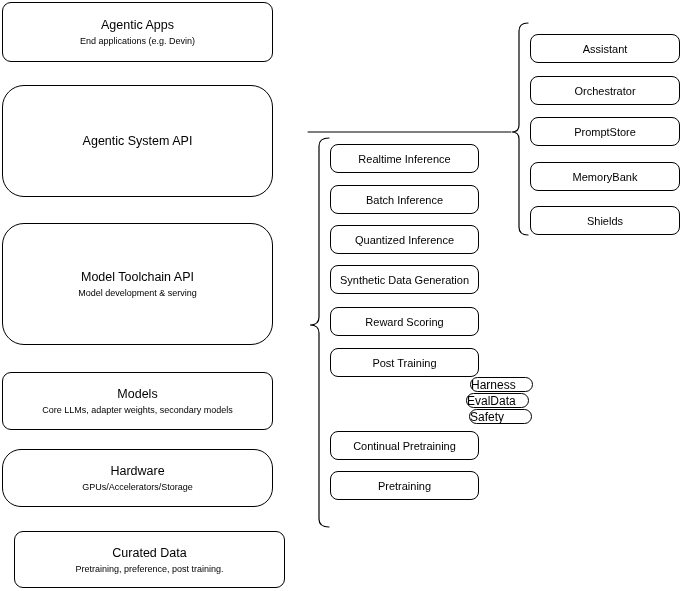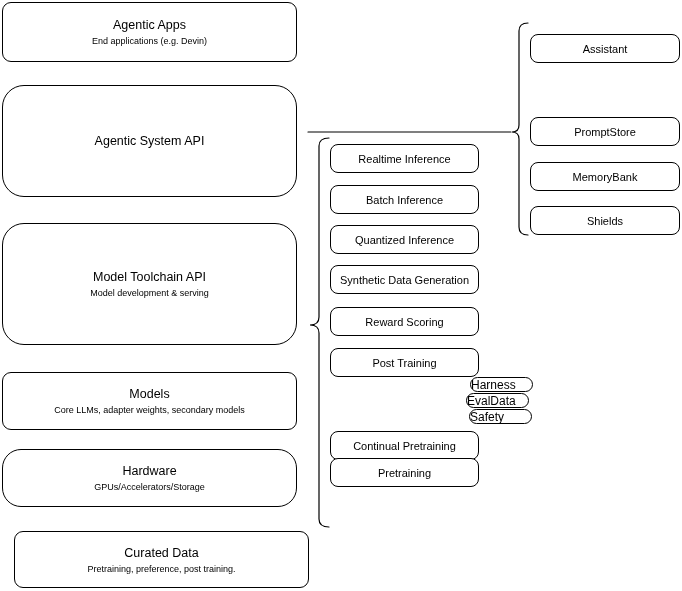--- a/index.html
+++ b/index.html
@@ -2,21 +2,21 @@
 <html><head>
 <meta charset="utf-8">
 <style>
   html,body { margin:0; padding:0; background:#ffffff; }
   .canvas {
     position:relative; width:682px; height:591px; background:#ffffff;
     font-family:"Liberation Sans", sans-serif; color:#000000; overflow:hidden;
   }
   .connectors { position:absolute; left:0; top:0; z-index:1; }
   .lbox {
-    position:absolute; left:2px; width:295px; border:1px solid #000;
+    position:absolute; left:2px; width:271px; border:1px solid #000;
     background:#fff; display:flex; flex-direction:column; justify-content:center;
     align-items:center; text-align:center; z-index:2; box-sizing:border-box;
   }
   .lbox .title { font-size:12.5px; line-height:14px; }
   .lbox .sub   { font-size:9px; line-height:10px; margin-top:4px; }
   .mbox, .rbox {
     position:absolute; height:29px; border:1px solid #000; border-radius:8px;
     background:#fff; display:flex; align-items:center; justify-content:center;
     font-size:11px; z-index:2; box-sizing:border-box;
   }
@@ -82,37 +82,40 @@
   </div>
   <div class="mbox" style="top:307px;">
     <span>Reward Scoring</span>
   </div>
   <div class="mbox" style="top:348px;">
     <span>Post Training</span>
   </div>
   <div class="mbox" style="top:431px;">
     <span>Continual Pretraining</span>
   </div>
-  <div class="mbox" style="top:458px;">
+  <div class="mbox" style="top:471px;">
     <span>Pretraining</span>
   </div>
 
   <div class="pill" style="left:470px;top:377px;">
     <span>Harness</span>
   </div>
   <div class="pill" style="left:466px;top:393px;">
     <span>EvalData</span>
   </div>
   <div class="pill" style="left:469px;top:409px;">
     <span>Safety</span>
   </div>
 
   <div class="rbox" style="top:34px;">
     <span>Assistant</span>
   </div>
+  <div class="rbox" style="top:76px;">
+    <span>Orchestrator</span>
+  </div>
   <div class="rbox" style="top:117px;">
     <span>PromptStore</span>
   </div>
   <div class="rbox" style="top:162px;">
     <span>MemoryBank</span>
   </div>
   <div class="rbox" style="top:206px;">
     <span>Shields</span>
   </div>
 

